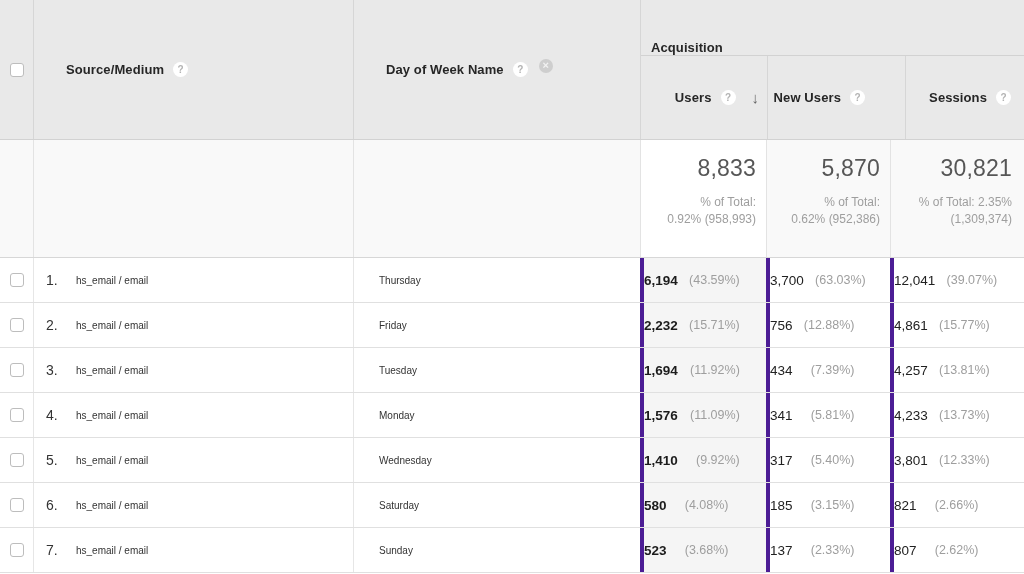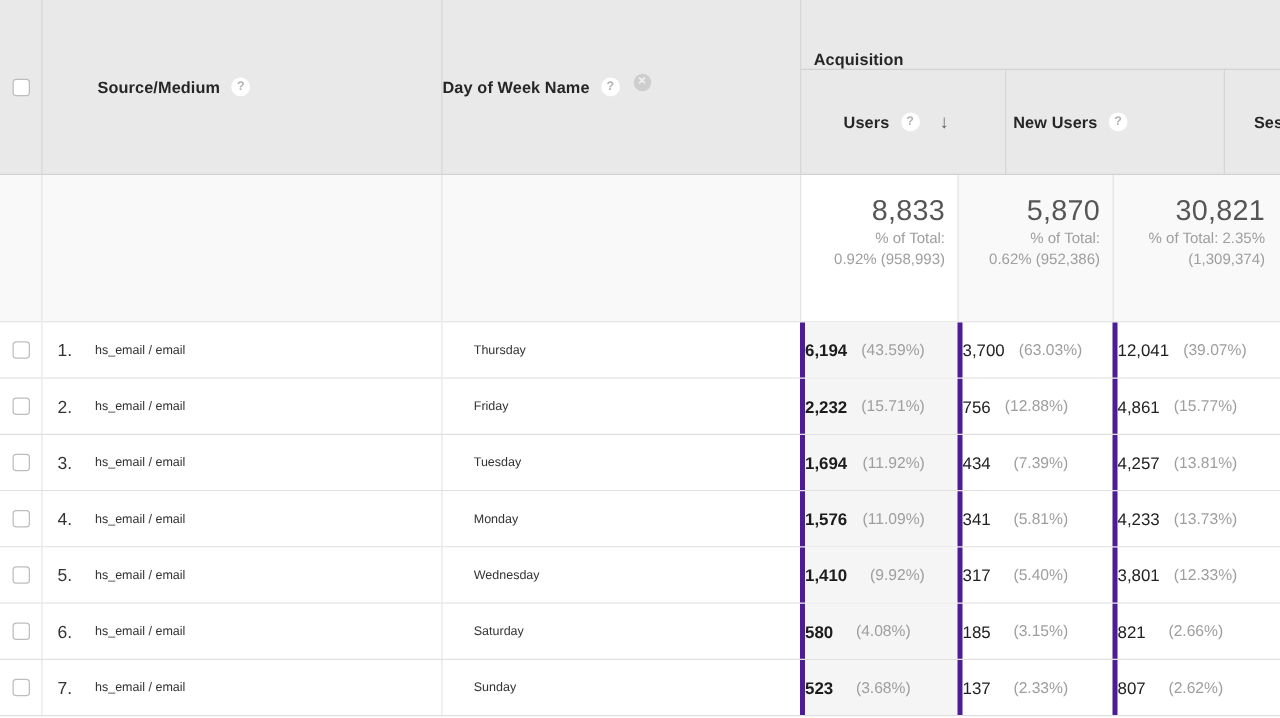--- a/index.html
+++ b/index.html
@@ -16,26 +16,26 @@
   .col-src   { width: 320px; flex: 0 0 320px; }
   .col-day   { width: 287px; flex: 0 0 287px; }
   .col-users { width: 126px; flex: 0 0 126px; }
   .col-new   { width: 124px; flex: 0 0 124px; }
   .col-sess  { width: 134px; flex: 0 0 134px; }
 
   
   .header-row { display: flex; height: 140px; background: #e9e9e9; border-bottom: 1px solid #d2d2d2; }
   .header-cell { display: flex; align-items: center; }
   .hdr-cb { justify-content: center; }
-  .hdr-src { padding-left: 44px; border-left: 1px solid #d6d6d6; }
-  .hdr-day { border-left: 1px solid #d6d6d6; }
+  .hdr-src { padding-left: 32px; border-left: 1px solid #d6d6d6; }
+  .hdr-day { padding-left: 32px; border-left: 1px solid #d6d6d6; }
   .hlabel { font-size: 13px; font-weight: bold; color: #262626; letter-spacing: .1px; }
   .acq-group { width: 384px; flex: 0 0 384px; display: flex; flex-direction: column; border-left: 1px solid #d6d6d6; }
   .acq-title { height: 56px; display: flex; align-items: flex-end; padding-left: 10px; border-bottom: 1px solid #d2d2d2; }
-  .metric-headers { display: flex; flex: 1; gap: 37px; }
+  .metric-headers { display: flex; flex: 1; }
   .metric-hdr { display: flex; align-items: center; justify-content: flex-end; }
   .mh-users { width: 126px; flex: 0 0 126px; padding-right: 8px; }
   .mh-new  { width: 124px; flex: 0 0 124px; padding-right: 26px; border-left: 1px solid #d6d6d6; }
   .mh-sess { width: 134px; flex: 0 0 134px; padding-right: 28px; border-left: 1px solid #d6d6d6; margin-left: 14px; }
 
   .help-icon {
     display: inline-block; width: 15px; height: 15px; border-radius: 50%;
     background: #fff; color: #b3b3b3; font-size: 10px; font-weight: bold;
     text-align: center; line-height: 15px; margin-left: 9px; cursor: pointer;
   }
@@ -54,21 +54,21 @@
   .sum-src { background: #f9f9f9; border-left: 1px solid #e3e3e3; }
   .sum-day { background: #f9f9f9; border-left: 1px solid #e3e3e3; }
   .sum-metric {
     display: flex; flex-direction: column; align-items: flex-end;
     padding: 15px 10px 0 0; border-left: 1px solid #e3e3e3; background: #f9f9f9;
   }
   .sum-metric.sorted { background: #ffffff; }
   .sum-value { font-size: 23px; color: #565656; line-height: 27px; letter-spacing: .2px; }
   .sum-pct {
     font-size: 12px; color: #9e9e9e; text-align: right;
-    white-space: pre-line; line-height: 17px; margin-top: 0;
+    white-space: pre-line; line-height: 17px; margin-top: 12px;
   }
 
   
   .row { display: flex; height: 45px; border-bottom: 1px solid #e0e0e0; background: #fff; }
   .cell { display: flex; align-items: center; height: 100%; }
   .cb-cell { justify-content: center; }
   .src-cell { border-left: 1px solid #e6e6e6; padding-left: 12px; }
   .day-cell { border-left: 1px solid #e6e6e6; padding-left: 25px; }
   .idx { width: 30px; font-size: 14px; color: #333; }
   .dim-text { font-size: 10px; color: #333; }

